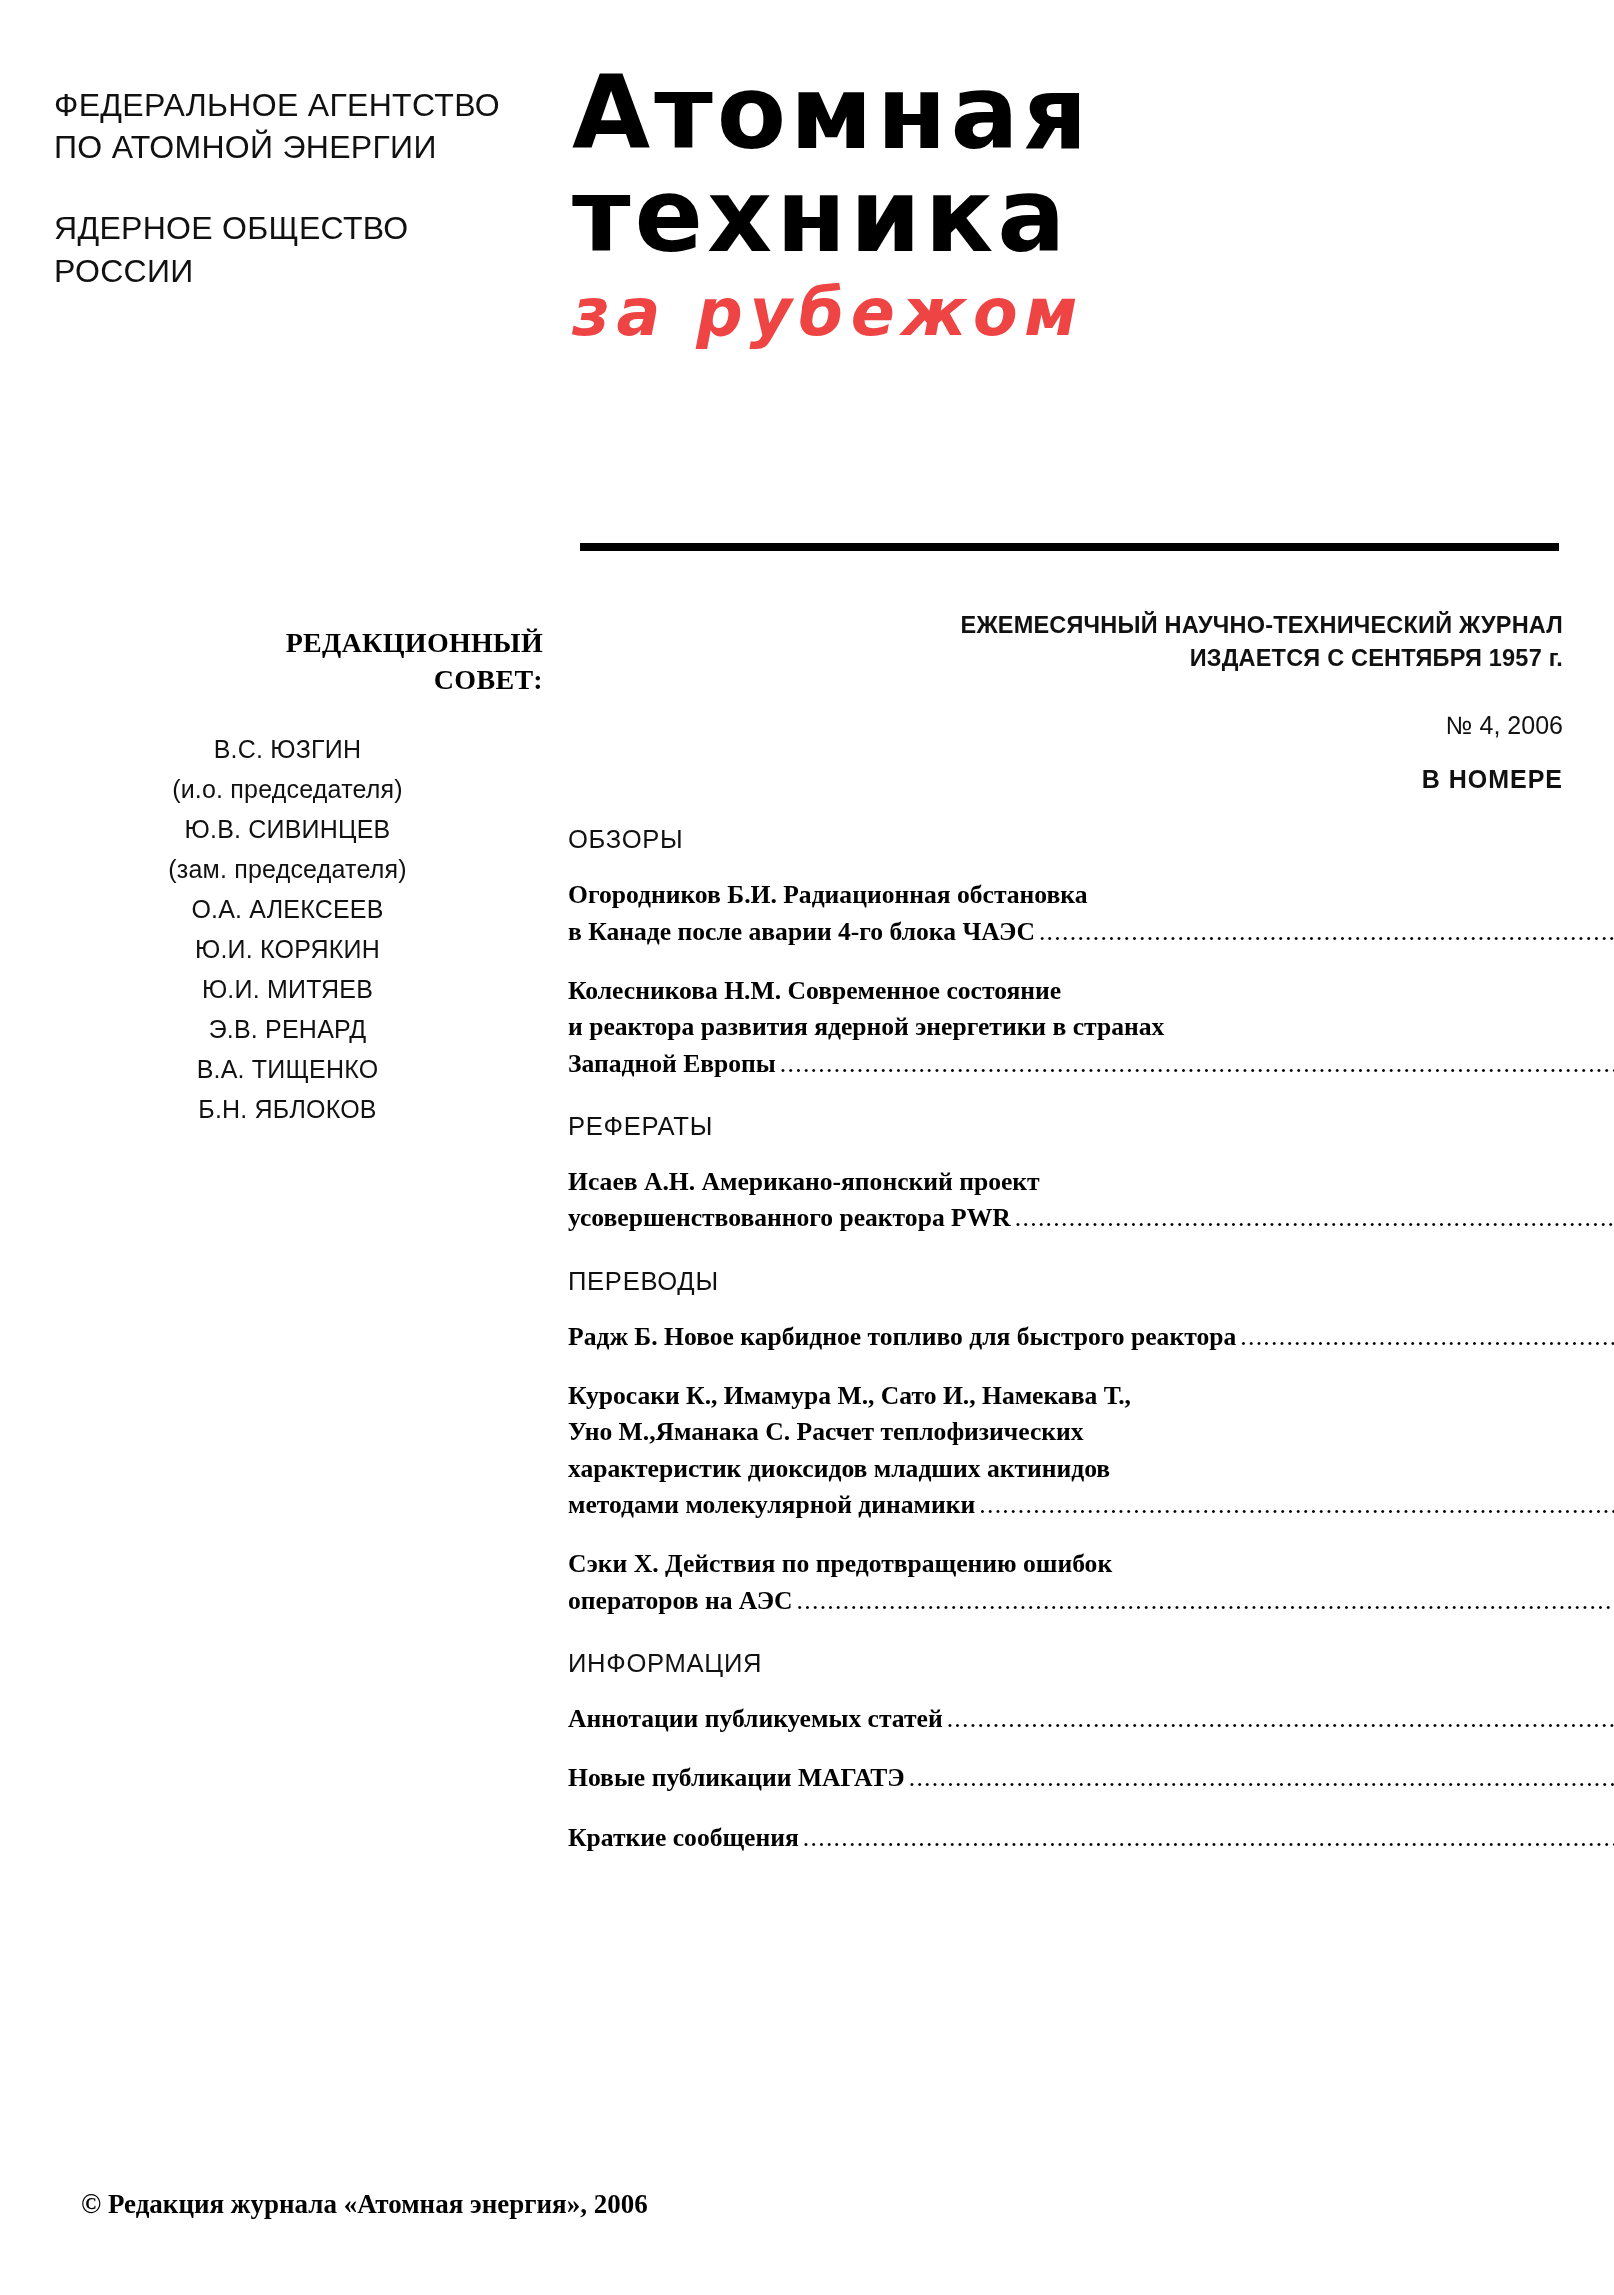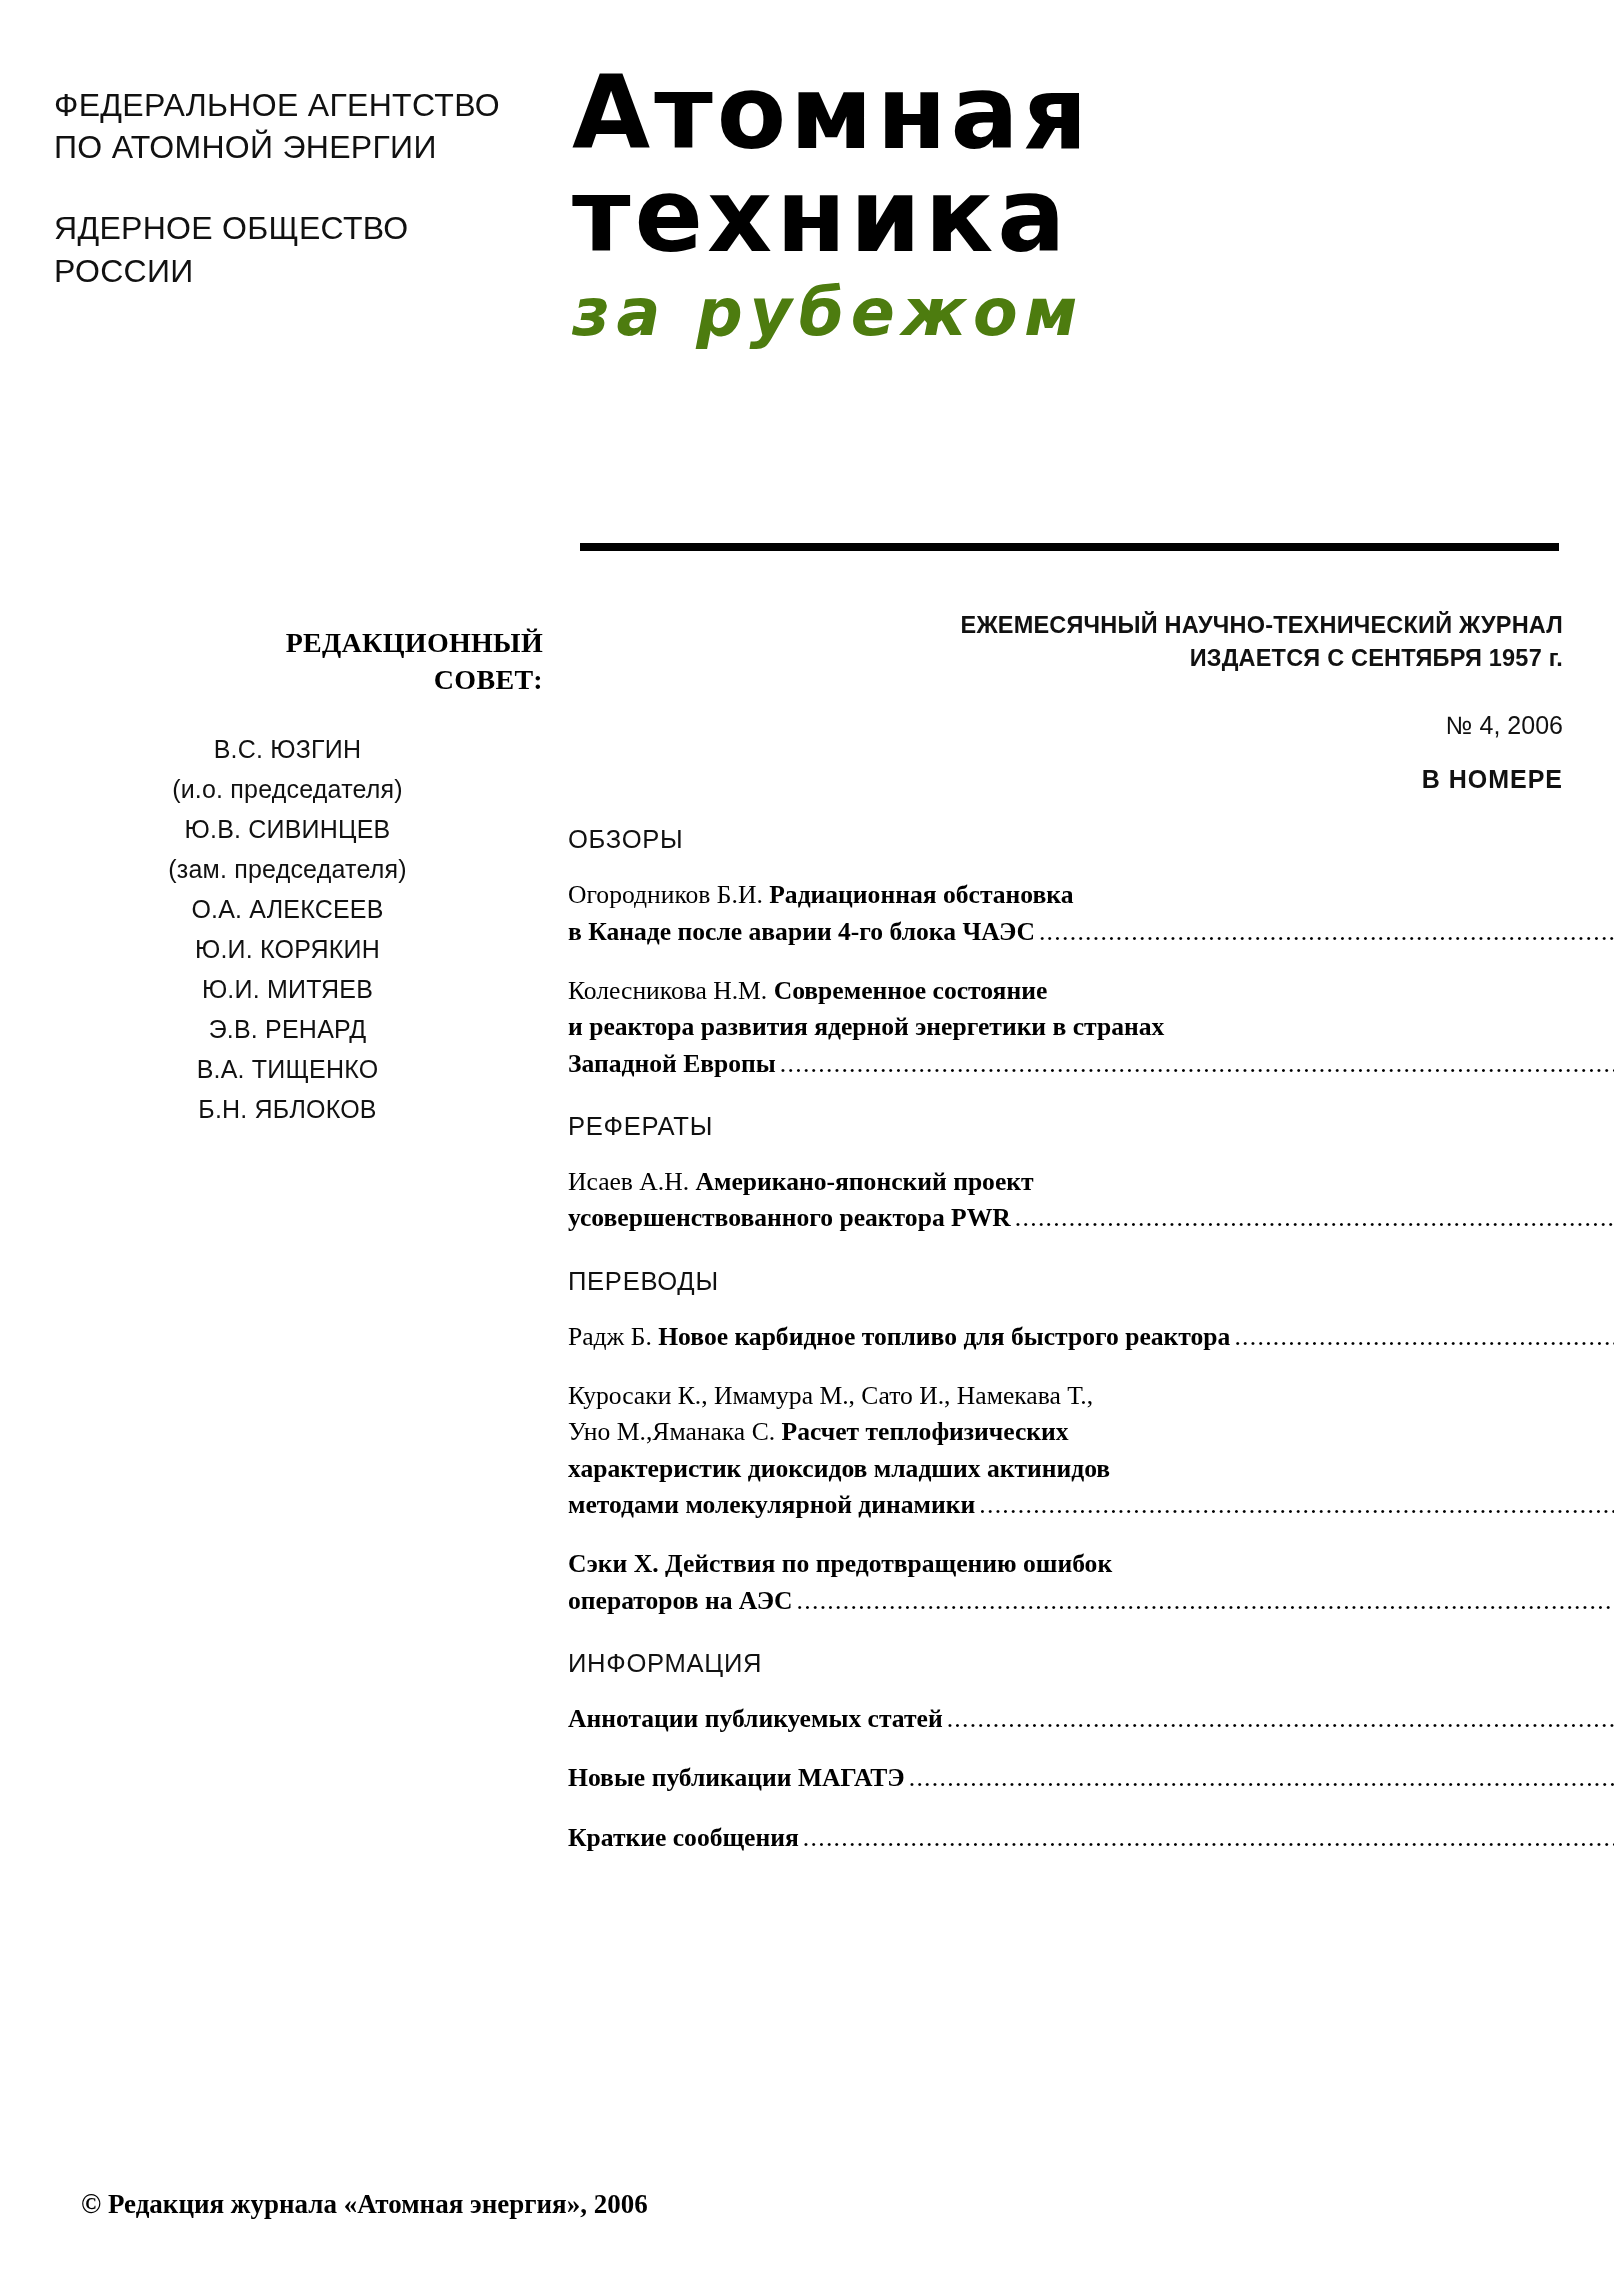--- a/index.html
+++ b/index.html
@@ -67,21 +67,21 @@
     letter-spacing: 4px;
     margin-top: 4px;
   }
   .title-sub {
     margin-top: 9.4px;
     font-family: "DejaVu Sans", sans-serif;
     font-weight: 700;
     font-style: italic;
     font-size: 65px;
     letter-spacing: 6.7px;
-    color: #4d7c0f;
+    color: #ef4444;
   }
   .rule {
     position: absolute;
     left: 580px;
     top: 479px;
     width: 979px;
     height: 8px;
     background: #000;
   }
 
@@ -158,21 +158,21 @@
     font-family: "Liberation Serif", serif;
     font-size: 25.6px;
     line-height: 1.42;
     color: #000;
   }
   .entry .ln {
     display: block;
     white-space: nowrap;
   }
   .entry .author {
-    font-weight: 400;
+    font-weight: 700;
   }
   .entry .ttl {
     font-weight: 700;
   }
 
   .lastline {
     display: flex;
     align-items: baseline;
     width: 100%;
   }

